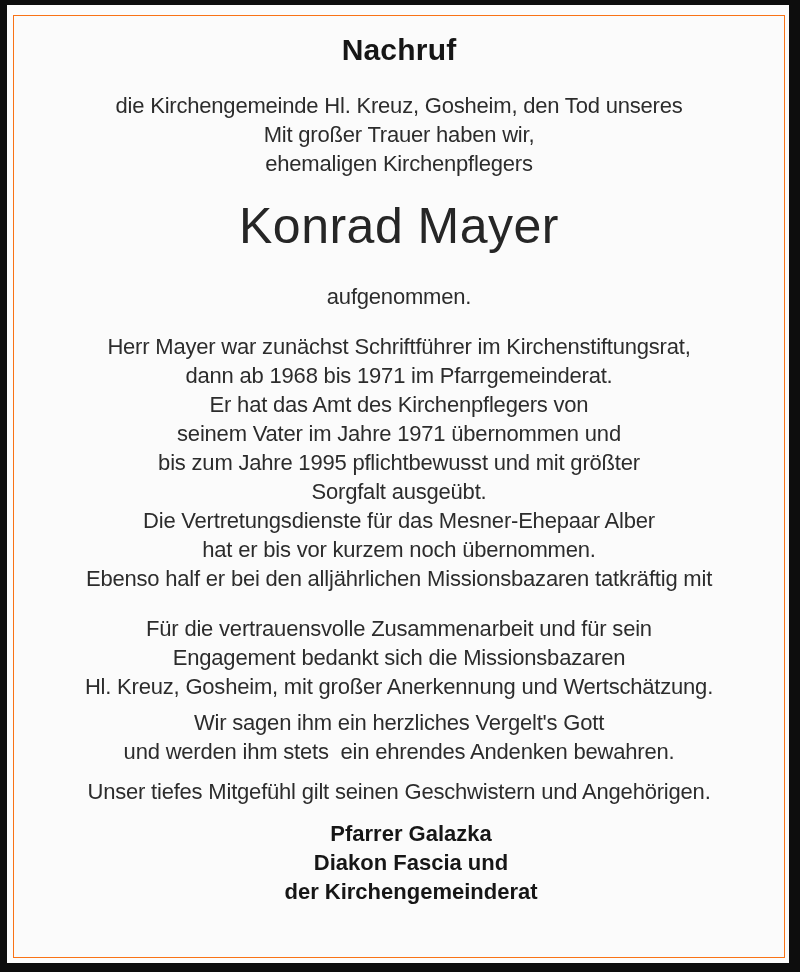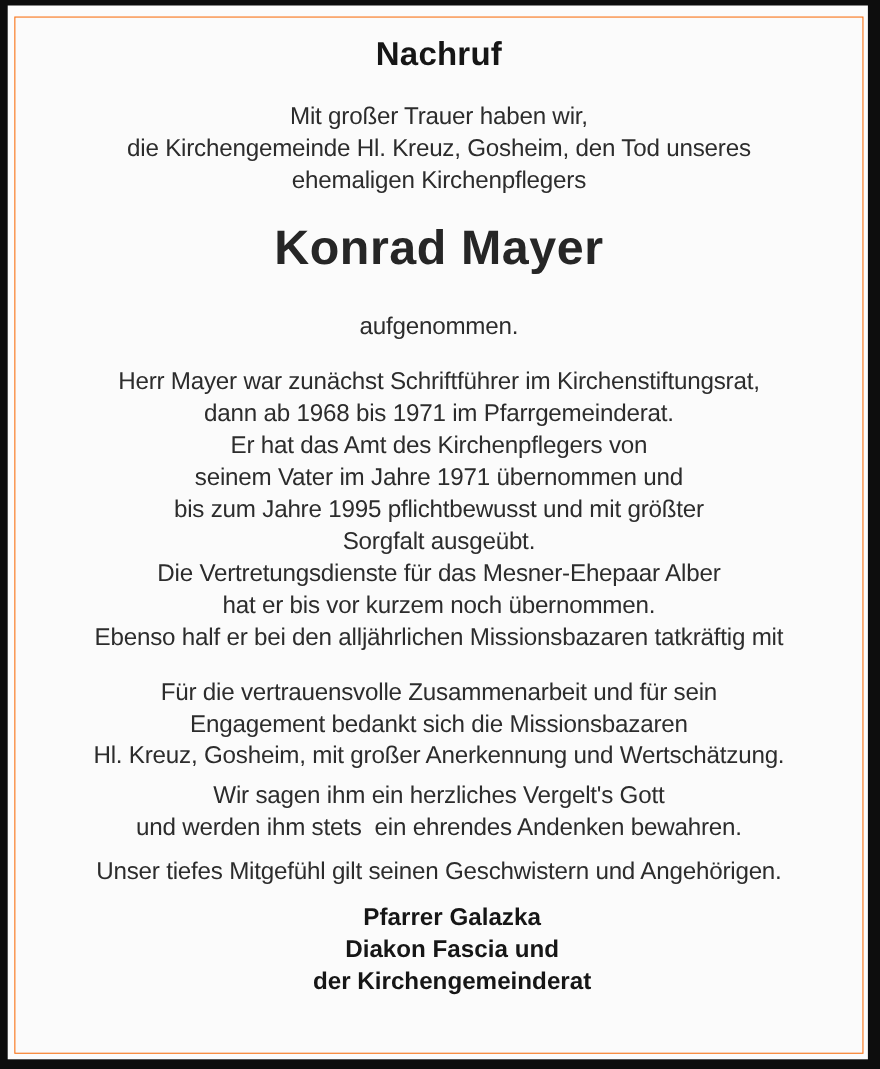--- a/index.html
+++ b/index.html
@@ -46,23 +46,23 @@
   .line {
     font-size: 22px;
     line-height: 29px;
     color: #2c2c2c;
     letter-spacing: -0.2px;
     white-space: pre-wrap;
   }
   .intro        { margin-top: 24px; }
   .deceased-name {
     margin-top: 15px;
-    font-size: 44px;
+    font-size: 50px;
     line-height: 66px;
-    font-weight: 700;
+    font-weight: 400;
     color: #262626;
     letter-spacing: 0.5px;
   }
   .aufgenommen  { margin-top: 23px; }
   .para-main    { margin-top: 21px; }
   .para-thanks  { margin-top: 21px; }
   .para-vergelt { margin-top: 7px; }
   .condolence   { margin-top: 11px; }
   .signature    { margin-top: 13px; }
   .signature .line {
@@ -74,22 +74,22 @@
 </style>
 </head>
 <body>
 
 <div class="mat">
   <div class="frame">
 
     <h1 class="title">Nachruf</h1>
 
     <div class="intro">
+      <div class="line">die Kirchengemeinde Hl. Kreuz, Gosheim, den Tod unseres</div>
       <div class="line">Mit großer Trauer haben wir,</div>
-      <div class="line">die Kirchengemeinde Hl. Kreuz, Gosheim, den Tod unseres</div>
       <div class="line">ehemaligen Kirchenpflegers</div>
     </div>
 
     <div class="deceased-name">Konrad Mayer</div>
 
     <div class="aufgenommen line">aufgenommen.</div>
 
     <div class="para-main">
       <div class="line">Herr Mayer war zunächst Schriftführer im Kirchenstiftungsrat,</div>
       <div class="line">dann ab 1968 bis 1971 im Pfarrgemeinderat.</div>

